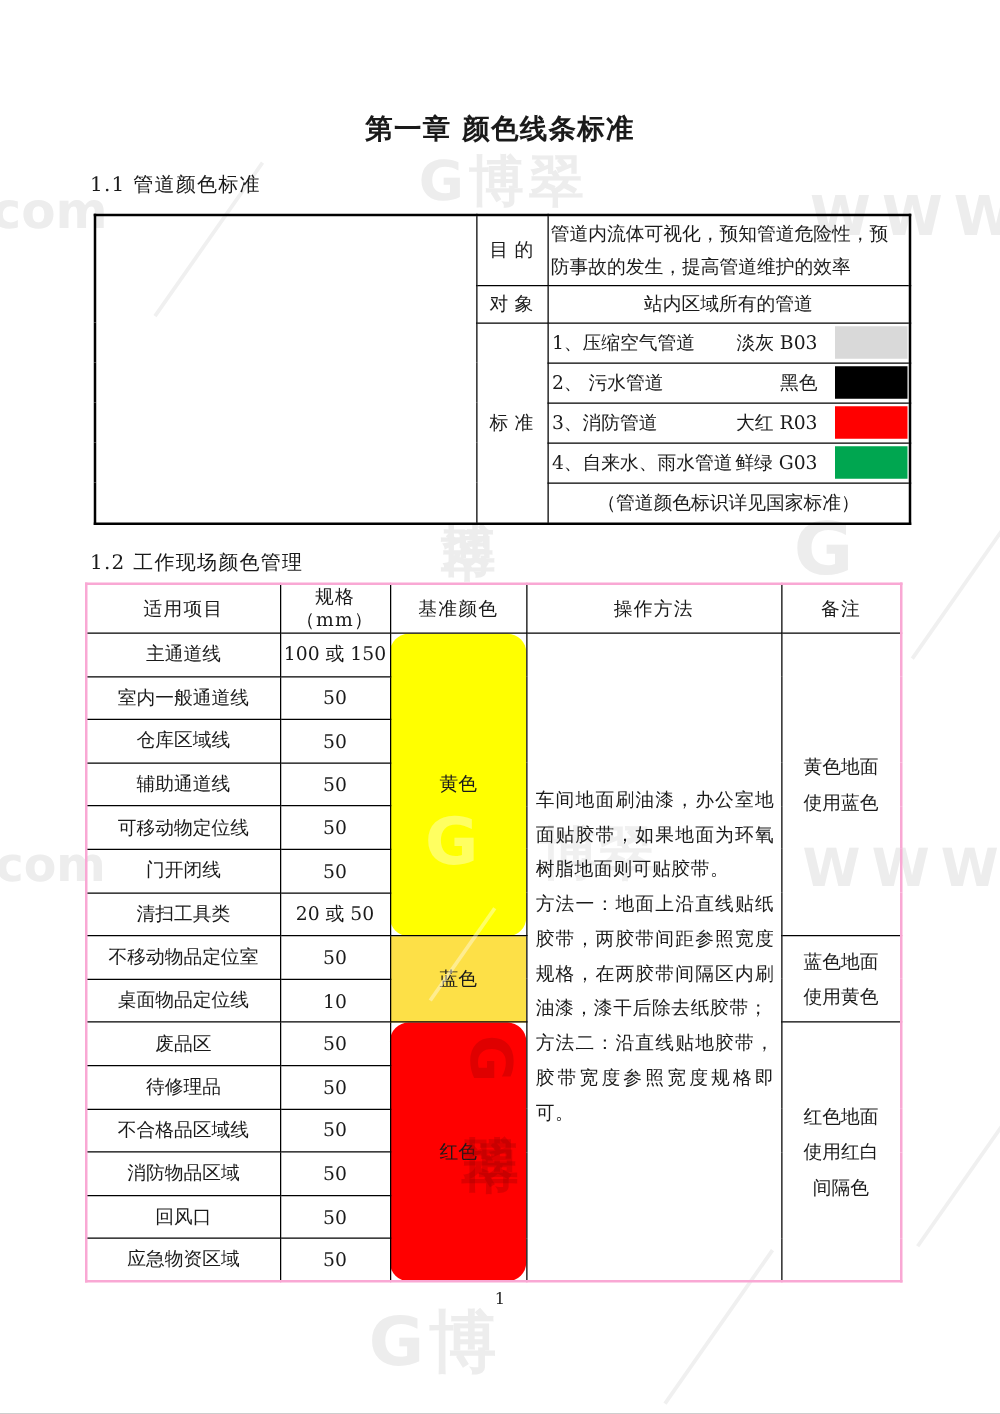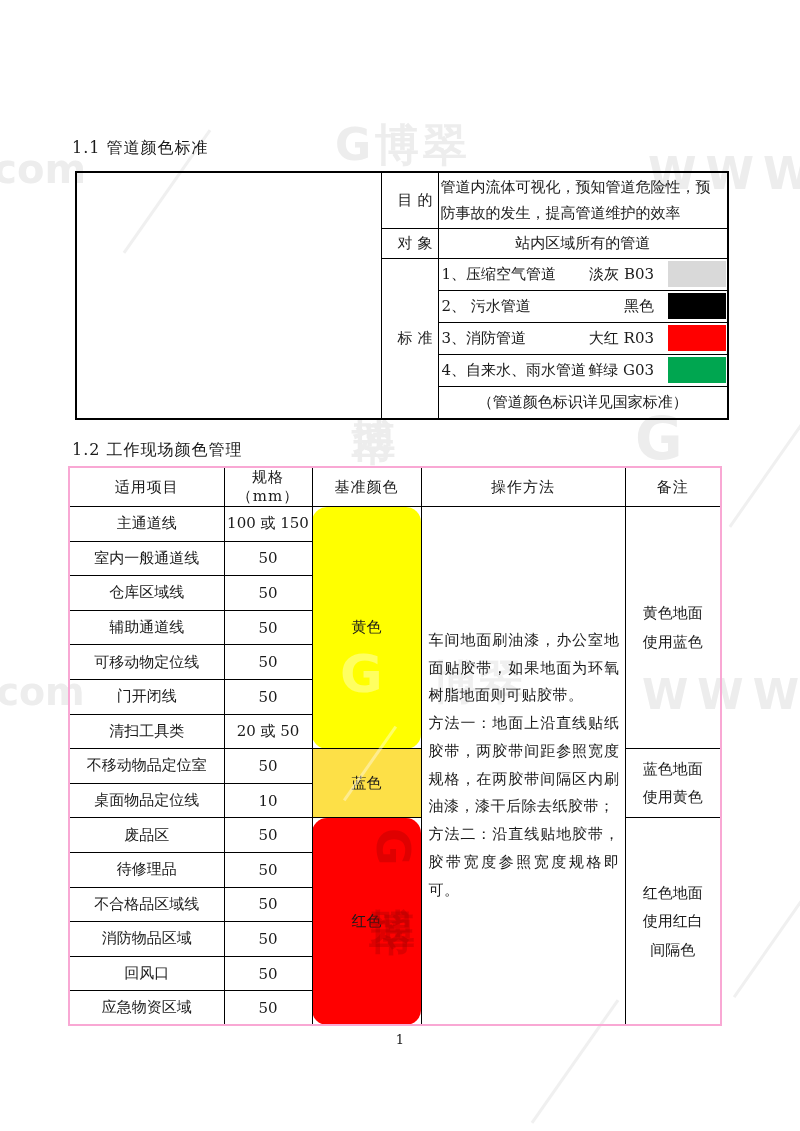--- a/index.html
+++ b/index.html
@@ -28,21 +28,21 @@
   
   table { border-collapse:collapse; table-layout:fixed; position:absolute; z-index:1;
           font-size:15px; }
   td, th { border:1px solid #000; vertical-align:middle; background:transparent; }
   
   .t1 { left:75px; top:171px; width:652px; border:2px solid #000; }
   .t1 .r-purpose { height:56px; }
   .t1 .r-object  { height:30px; }
   .t1 .r-std     { height:32px; }
   .t1 .r-note    { height:33px; }
-  .t1-label { text-align:right; letter-spacing:5px; padding-left:4px; }
+  .t1-label { text-align:center; letter-spacing:5px; padding-left:4px; }
   .t1-purpose { line-height:26px; padding:0 2px; }
   .t1-center { text-align:center; }
   .std-row { display:flex; align-items:center; height:100%; padding-left:3px; }
   .std-color { margin-left:auto; margin-right:14px; }
   .swatch { width:58px; height:26px; flex:none; margin-right:1px; }
   
   .t2 { left:68px; top:466px; width:652px; border:2px solid #f9a8d4; }
   .t2 th { height:37px; font-weight:normal; text-align:center; letter-spacing:1px; }
   .t2 tr.dr { height:34.6px; }
   .td-item, .td-spec { text-align:center; }
@@ -57,29 +57,31 @@
 <div class="page">
 
   <div class="wm" style="left:-22px; top:146px; font-size:40px;">.com</div>
   <div class="wm" style="left:335px; top:116px; font-size:44px; letter-spacing:4px;">G博翠</div>
   <div class="wm" style="left:648px; top:148px; font-size:44px; letter-spacing:9px;">WWW</div>
   <div class="wm" style="left:345px; top:382px; font-size:44px; writing-mode:vertical-rl; letter-spacing:6px;">博翠</div>
   <div class="wm" style="left:635px; top:405px; font-size:58px;">G</div>
   <div class="wm" style="left:-18px; top:670px; font-size:38px;">.com</div>
   <div class="wm" style="left:432px; top:652px; font-size:46px; color:#f0f0f0;">博翠</div>
   <div class="wm" style="left:642px; top:670px; font-size:42px; letter-spacing:9px;">WWW</div>
+  <div class="wm" style="left:295px; top:1038px; font-size:54px; letter-spacing:4px;">G博</div>
   <div class="wm-line" style="left:92px; top:190px; width:150px; height:3px; transform:rotate(-55deg);"></div>
   <div class="wm-line" style="left:700px; top:468px; width:140px; height:3px; transform:rotate(-55deg);"></div>
   <div class="wm-line" style="left:700px; top:930px; width:160px; height:3px; transform:rotate(-55deg);"></div>
   <div class="wm-line" style="left:500px; top:1060px; width:150px; height:3px; transform:rotate(-55deg);"></div>
 
   <div class="wm-over" style="left:340px; top:644px; font-size:52px; color:rgba(255,255,255,0.38);">G</div>
   <div class="wm-over" style="left:362px; top:828px; font-size:46px; color:rgba(150,0,0,0.30); writing-mode:vertical-rl; letter-spacing:4px;">G博翠</div>
   <div class="wm-line" style="left:325px; top:762px; width:90px; height:3px; transform:rotate(-55deg); background:rgba(255,255,255,0.4); z-index:3;"></div>
 
+  <h1 class="doc-title">第一章 颜色线条标准</h1>
   <div class="sec-head s1">1.1 管道颜色标准</div>
 
   <table class="t1">
     <colgroup>
         <col style="width:305px">
         <col style="width:57px">
         <col style="width:290px">
       </colgroup>
     <tbody>
         <tr class="r-purpose">

